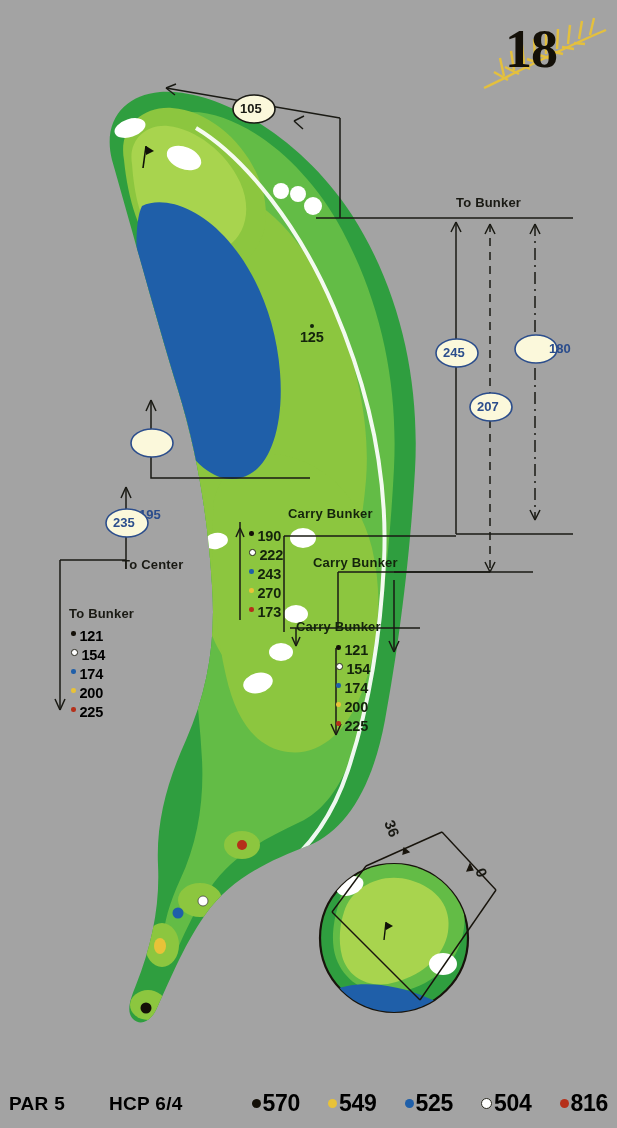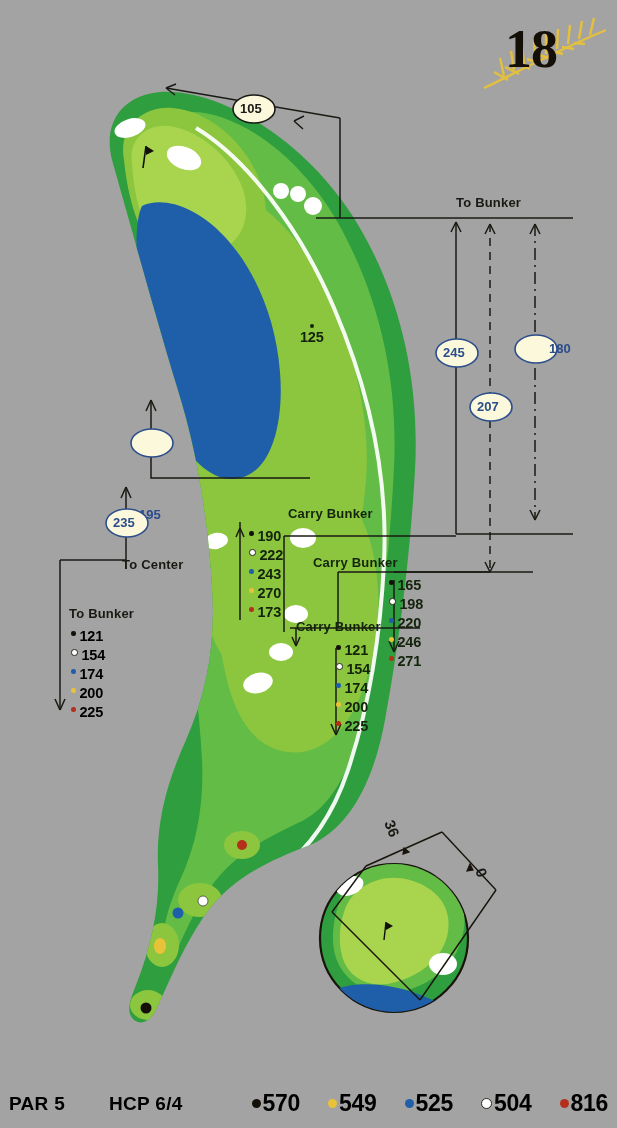--- a/index.html
+++ b/index.html
@@ -378,42 +378,20 @@
     <div class="row">
         <span class="mk-sm" style="background: rgb(232, 194, 56);"></span>
         <span>270</span>
       </div>
     <div class="row">
         <span class="mk-sm" style="background: rgb(181, 48, 26);"></span>
         <span>173</span>
       </div>
   </div>
 
-  <div class="dist-list" style="left:389px;top:575px;color:#14240c;">
-    <div class="row">
-        <span class="mk-sm" style="background: rgb(20, 16, 8);"></span>
-        <span>165</span>
-      </div>
-    <div class="row">
-        <span class="mk-sm" style="background: rgb(255, 255, 255); border: 1px solid rgb(42, 42, 32);"></span>
-        <span>198</span>
-      </div>
-    <div class="row">
-        <span class="mk-sm" style="background: rgb(31, 95, 169);"></span>
-        <span>220</span>
-      </div>
-    <div class="row">
-        <span class="mk-sm" style="background: rgb(232, 194, 56);"></span>
-        <span>246</span>
-      </div>
-    <div class="row">
-        <span class="mk-sm" style="background: rgb(181, 48, 26);"></span>
-        <span>271</span>
-      </div>
-  </div>
 
   <div class="dist-list" style="left:336px;top:640px;color:#14240c;">
     <div class="row">
         <span class="mk-sm" style="background: rgb(20, 16, 8);"></span>
         <span>121</span>
       </div>
     <div class="row">
         <span class="mk-sm" style="background: rgb(255, 255, 255); border: 1px solid rgb(42, 42, 32);"></span>
         <span>154</span>
       </div>

